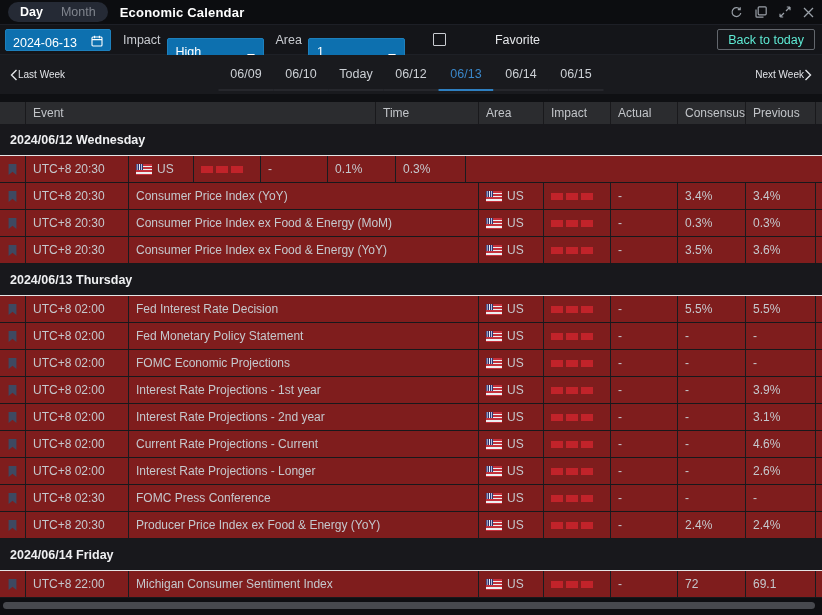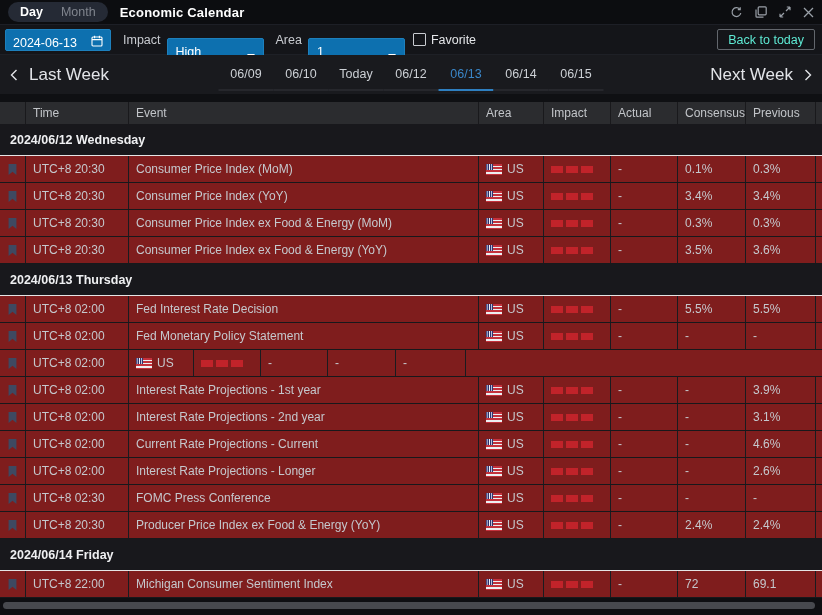--- a/index.html
+++ b/index.html
@@ -20,27 +20,27 @@
   .win-icons { margin-left:auto; display:flex; gap:12px; align-items:center; }
   .win-icons svg { display:block; cursor:pointer; }
 
   
   .filterbar { height:30px; background:#141519; display:flex; align-items:center; padding:0 5px; border-bottom:1px solid #1e2026; }
   .blue-ctl { background:#0d70af; height:22px; border-radius:2px; display:flex; align-items:flex-end; color:#fff; font-size:12.5px; cursor:pointer; border:1px solid #1d80bd; }
   .date-field { width:106px; justify-content:space-between; padding:0 7px; }
   .flt-label { font-size:12.5px; color:#c8cbd0; margin-left:12px; margin-right:6px; }
   .select { width:97px; justify-content:space-between; padding:0 8px;margin-top:19px; }
   .caret { width:0; height:0; border-left:4px solid transparent; border-right:4px solid transparent; border-top:5px solid #ffffff; }
-  .fav-wrap { display:flex; align-items:center; margin-left:8px; cursor:pointer; }
+  .fav-wrap { display:flex; align-items:center; margin-left:28px; cursor:pointer;gap:44px; }
   .checkbox { width:13px; height:13px; border:1.5px solid #c9ccd1; background:transparent; margin-right:5px; border-radius:1px; }
   .back-btn { margin-left:auto; margin-right:2px; height:21px; border:1px solid #63676d; border-radius:2px; background:transparent; color:#5eead4; font-size:12.5px; padding:0 10px; display:flex; align-items:center; cursor:pointer; }
 
   
   .weeknav { height:39px; background:#191a1e; position:relative; display:flex; align-items:center; padding:0 10px; }
-  .nav-side { display:flex; align-items:center; gap:11px; color:#e2e4e8; font-size:17px; cursor:pointer; }
+  .nav-side { display:flex; align-items:center; color:#e2e4e8; font-size:10px; cursor:pointer; }
   .nav-side svg { display:block; }
   .nav-next { margin-left:auto; }
   .day-tabs { position:absolute; left:50%; transform:translateX(-50%); top:9px; display:flex; }
   .day-tab { width:55px; height:27px; text-align:center; font-size:12.5px; color:#ccd0d5; border-bottom:2px solid #26272c; cursor:pointer; padding-top:3px; }
   .day-tab.active { color:#3a86c8; border-bottom-color:#2e7fc0; }
   .gapband { height:8px; background:#0f1013; }
 
   
   .thead { height:22px; background:#2b2c2f; display:flex; align-items:center; font-size:12px; color:#c2c5c9; }
   .hcell { height:100%; display:flex; align-items:center; padding-left:7px; border-left:1px solid #19191c; overflow:hidden; white-space:nowrap; }
@@ -163,43 +163,42 @@
     <span>Next Week</span>
     <svg width="8" height="12" viewBox="0 0 8 12" fill="none" stroke="#e2e4e8" stroke-width="1.4">
         <path d="M1.5 1l5 5-5 5"></path>
       </svg>
   </div>
 </div>
 <div class="gapband"></div>
 
 <div class="thead">
   <div class="hcell c-flag"></div>
+  <div class="hcell c-event">Event</div>
   <div class="hcell c-time">Time</div>
-  <div class="hcell c-event">Event</div>
   <div class="hcell c-area">Area</div>
   <div class="hcell c-impact">Impact</div>
   <div class="hcell c-actual">Actual</div>
   <div class="hcell c-consensus">Consensus</div>
   <div class="hcell c-previous">Previous</div>
   <div class="hcell c-gutter"></div>
 </div>
 
 <div>
   <div class="section-row">
     <span class="section-date">2024/06/12 Wednesday</span>
   </div>
 
   <div class="cal-row">
     <div class="cell c-flag">
       <svg class="bm" viewBox="0 0 14 16">
           <path d="M2 1h10v14l-5-4.2L2 15z"></path>
         </svg>
     </div>
     <div class="cell c-time">UTC+8 20:30</div>
-    <div class="cell c-event">Consumer Price Index (MoM)</div>
     <div class="cell c-area">
       <span class="flag"></span>
       <span>US</span>
     </div>
     <div class="cell c-impact">
         <span class="bars">
           <span class="bar"></span>
           <span class="bar"></span>
           <span class="bar"></span>
         </span>
@@ -339,20 +338,21 @@
     <div class="cell c-gutter"></div>
   </div>
 
   <div class="cal-row">
     <div class="cell c-flag">
       <svg class="bm" viewBox="0 0 14 16">
           <path d="M2 1h10v14l-5-4.2L2 15z"></path>
         </svg>
     </div>
     <div class="cell c-time">UTC+8 02:00</div>
+    <div class="cell c-event">FOMC Economic Projections</div>
     <div class="cell c-area">
       <span class="flag"></span>
       <span>US</span>
     </div>
     <div class="cell c-impact">
         <span class="bars">
           <span class="bar"></span>
           <span class="bar"></span>
           <span class="bar"></span>
         </span>

